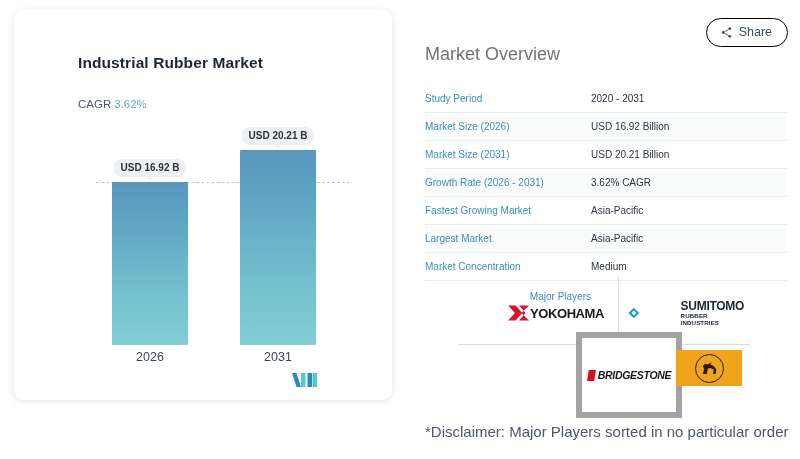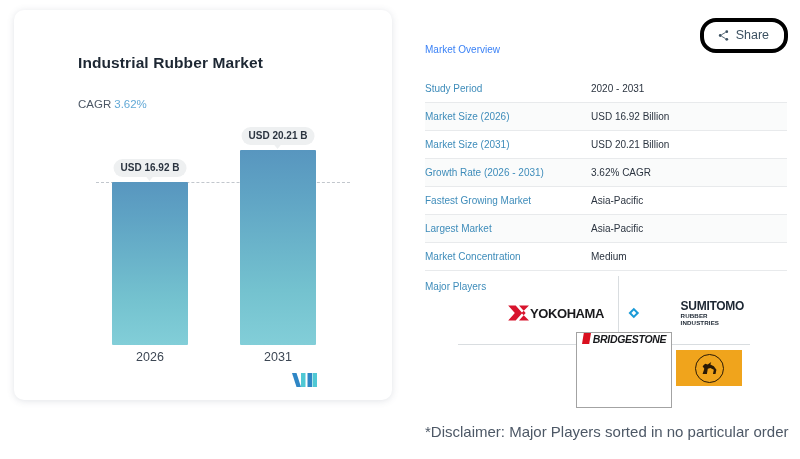--- a/index.html
+++ b/index.html
@@ -76,61 +76,61 @@
   .xlabel.x2{left:226px;}
   .source{
     position:absolute;left:78px;top:365px;
     font-size:10.5px;color:#68717d;
   }
   .mi-logo{position:absolute;left:278px;top:362px;width:26px;height:16px;}
   
   .share-btn{
     position:absolute;right:12px;top:18px;
     display:flex;align-items:center;gap:6px;
-    border:4px solid #000000;border-radius:16px;
+    border:1px solid #000000;border-radius:16px;
     padding:6px 15px 7px 13px;
     background:#ffffff;color:#3c5161;font-size:12.5px;
     cursor:pointer;
   }
   .right{
     position:absolute;left:425px;top:44px;width:362px;
   }
   .ov-title{
-    font-size:10px;color:#3b82f6;margin-bottom:20px;
+    font-size:18px;color:#737373;margin-bottom:20px;
   }
   .row{
     display:flex;align-items:center;
     height:27px;
     border-bottom:1px solid #e8eaec;
     font-size:10px;
   }
   .row .k{width:166px;color:#3e8cba;}
   .row .v{color:#2b3440;}
   .row.alt{background:#fafbfb;}
-  .row.players{border-bottom:none;height:30px;}
+  .row.players{border-bottom:none;height:30px;text-align:right;}
   .row.players .k{color:#3e8cba;}
   
   .logos{
     position:absolute;left:500px;top:288px;width:250px;height:118px;
   }
   .divider-v{
     position:absolute;left:118px;top:-12px;width:1px;height:58px;background:#d9dde0;
   }
   .divider-h{
     position:absolute;left:-42px;top:56px;width:292px;height:1px;background:#d9dde0;
   }
   .logo-cell{position:absolute;display:flex;align-items:center;justify-content:center;}
   .yoko{left:0px;top:8px;width:112px;height:34px;}
   .sumi{left:128px;top:6px;width:116px;height:38px;gap:36px;}
   .good{left:6px;top:62px;width:66px;height:36px;background:#1c3f94;}
   .cont{left:176px;top:62px;width:66px;height:36px;background:#f0a41c;}
   .bridge-box{
     position:absolute;left:76px;top:44px;width:94px;height:74px;
-    background:#ffffff;border:1px solid #a3a3a3;
-    display:flex;justify-content:center;
+    background:#ffffff;border:6px solid #a3a3a3;
+    display:flex;align-items:center;justify-content:center;
   }
   .disclaimer{
     position:absolute;left:425px;top:423px;
     font-size:15px;color:#4d5866;
   }
   .yoko-txt{font-size:13px;font-weight:bold;color:#19191c;letter-spacing:-.4px;}
   .sumi-txt1{font-size:12px;font-weight:bold;color:#1d2733;letter-spacing:-.3px;line-height:1.05;}
   .sumi-txt2{font-size:6.2px;font-weight:bold;color:#1d2733;letter-spacing:.1px;}
   .good-txt{font-size:9px;font-weight:bold;color:#f2e41e;font-style:italic;letter-spacing:-.4px;}
   .bridge-txt{font-size:10.5px;font-weight:bold;color:#17181b;font-style:italic;letter-spacing:-.3px;}

